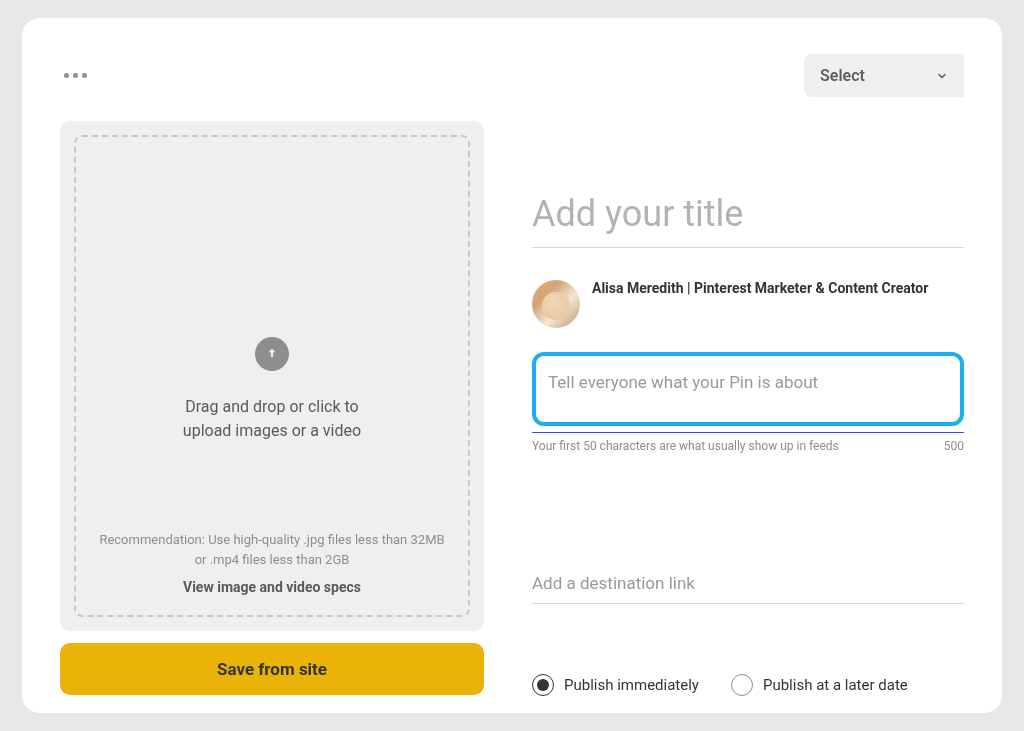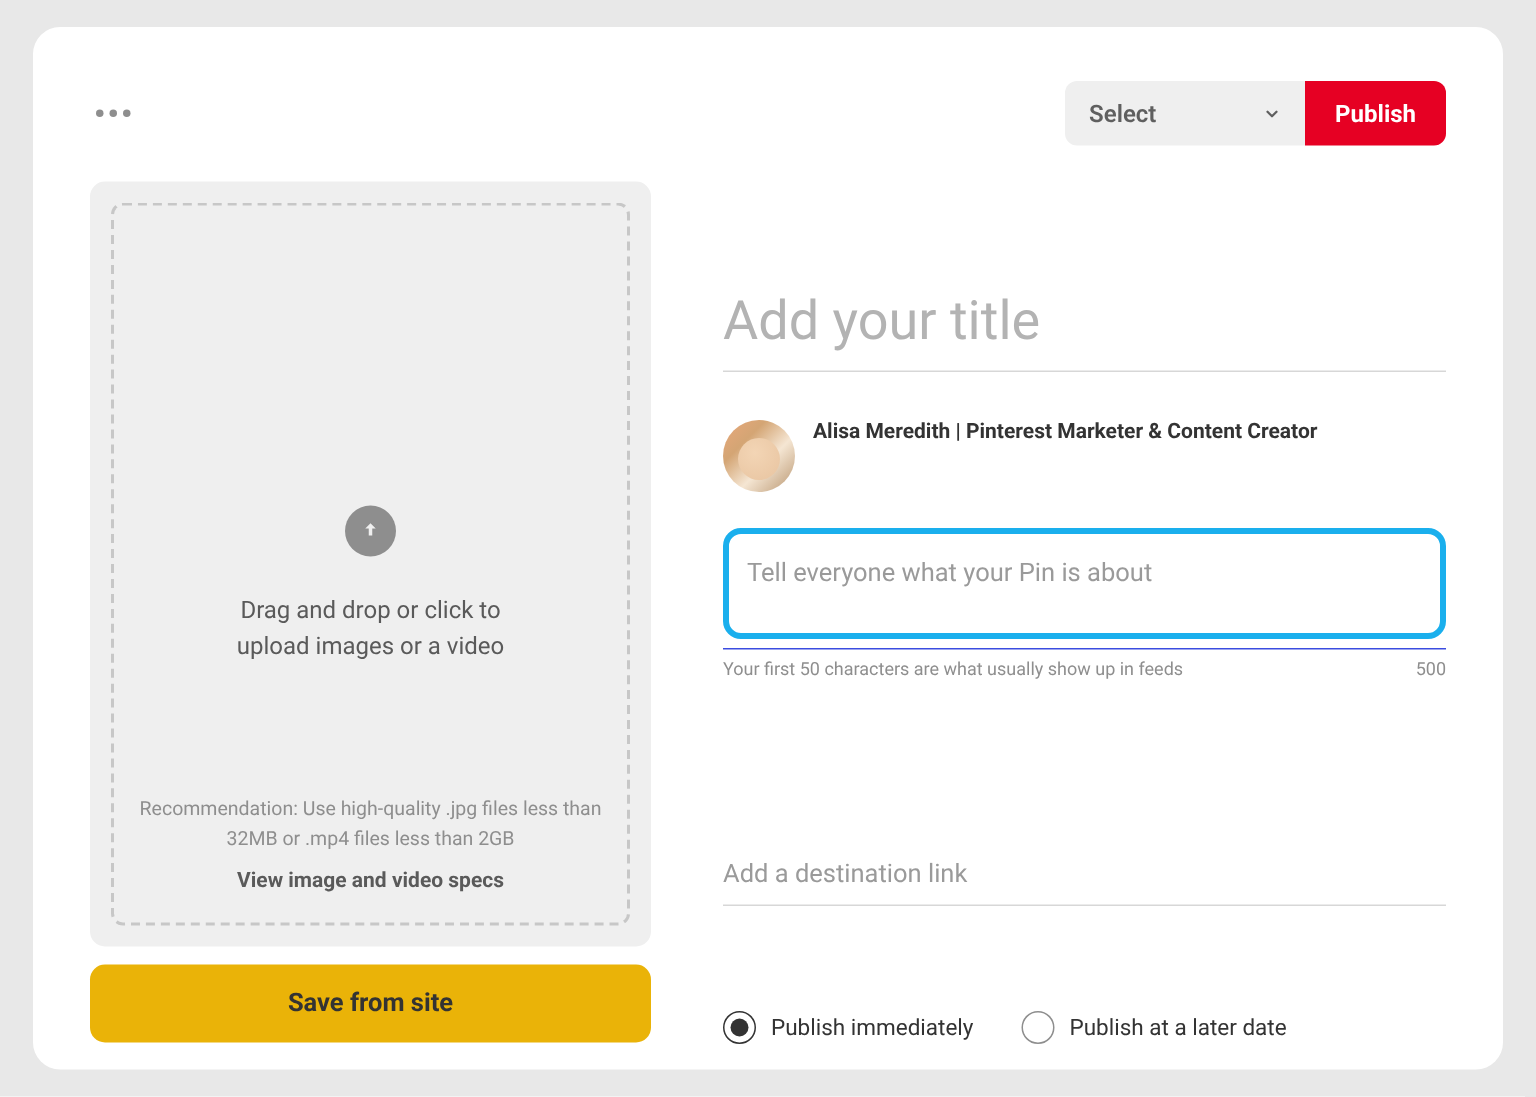--- a/index.html
+++ b/index.html
@@ -73,21 +73,21 @@
       padding: 12px 20px;
       font-size: 16px;
       font-weight: 700;
       cursor: pointer;
     }
     .content {
       display: flex;
       gap: 48px;
     }
     .left-col {
-      width: 374px;
+      width: 424px;
       flex-shrink: 0;
     }
     .upload-zone {
       background: #efefef;
       border-radius: 10px;
       padding: 14px;
       height: 510px;
       position: relative;
     }
     .dashed-inner {
@@ -297,21 +297,20 @@
         <span></span>
         <span></span>
     </div>
     <div class="top-right">
       <div class="board-select">
         <span>Select</span>
         <svg class="chevron" viewBox="0 0 24 24">
             <path d="M6 9l6 6 6-6" stroke="#5f5f5f" stroke-width="3" fill="none" stroke-linecap="round" stroke-linejoin="round"></path>
           </svg>
       </div>
-      <button class="publish-btn">Publish</button>
     </div>
   </div>
 
   <div class="content">
     <div class="left-col">
       <div class="upload-zone">
         <div class="dashed-inner">
           <div class="upload-icon">
             <svg viewBox="0 0 24 24">
                 <path d="M12 3l6 6h-4v8h-4v-8H6l6-6z"></path>

